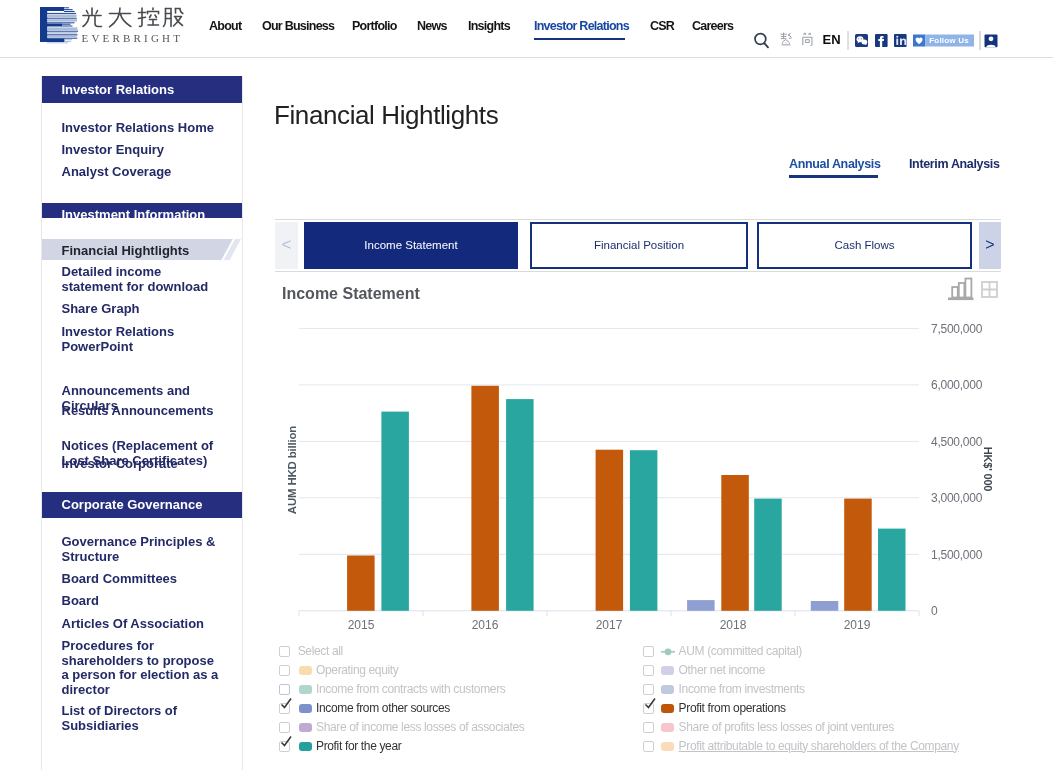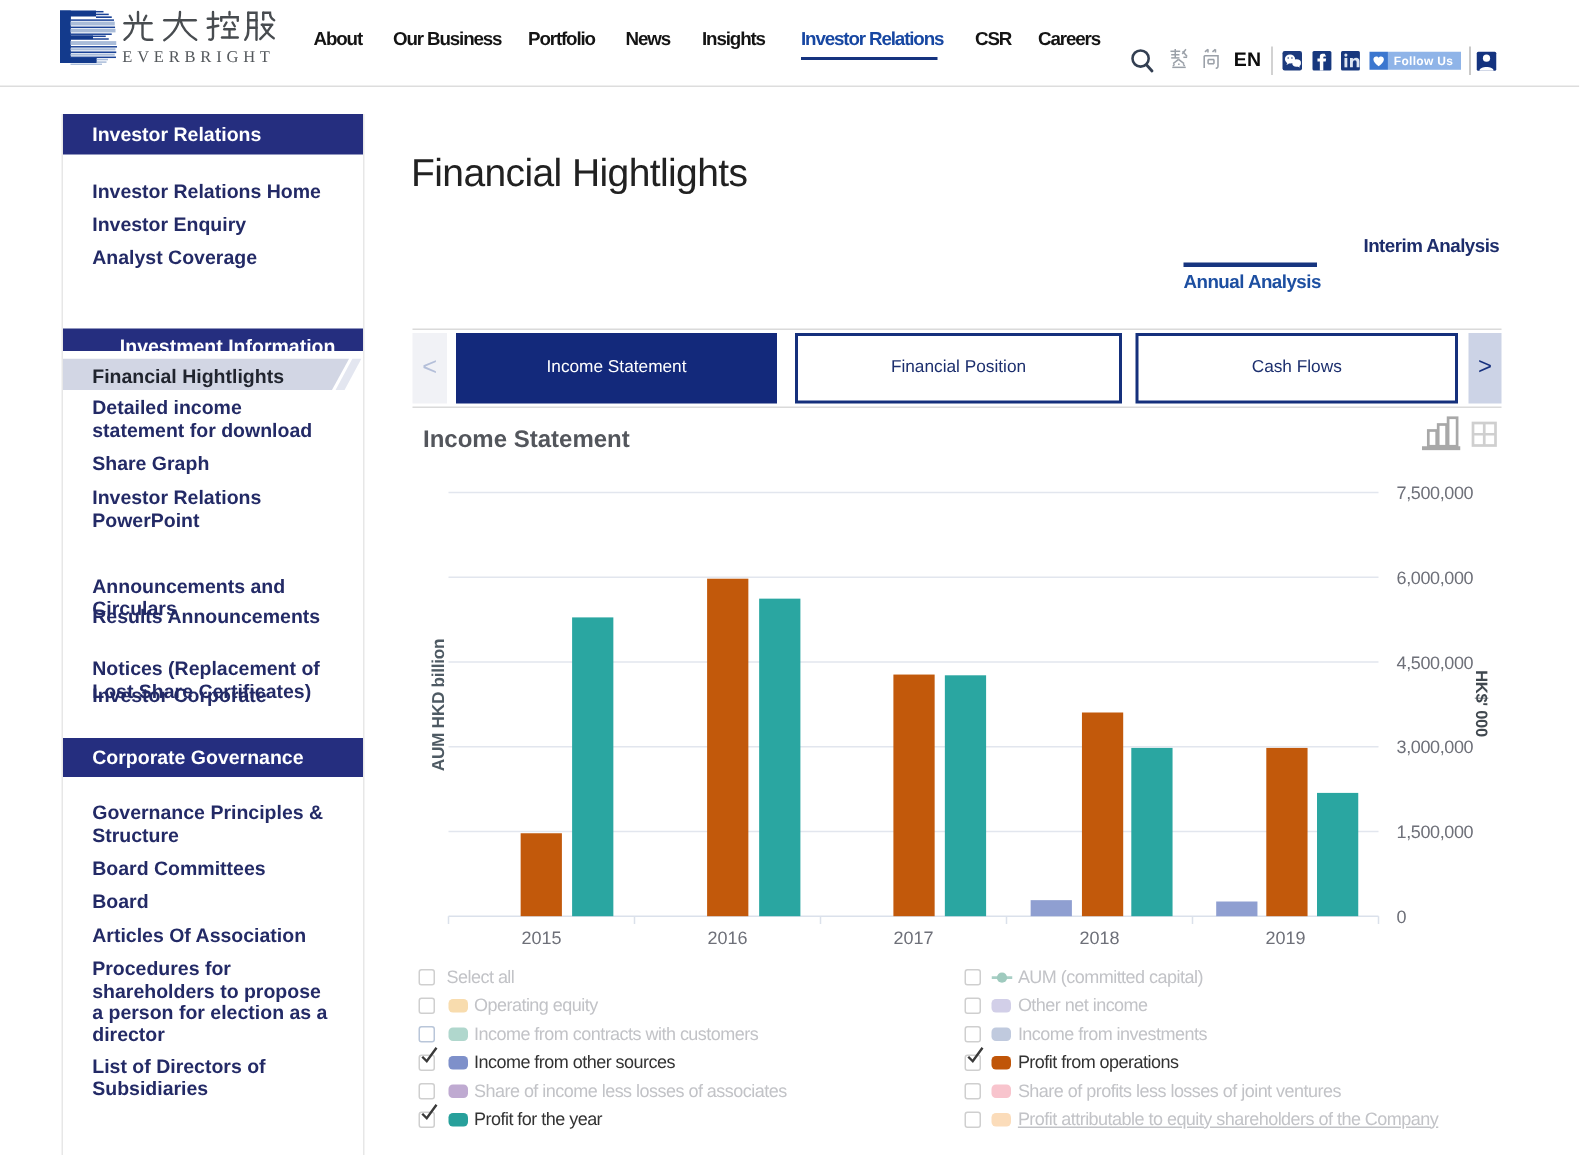--- a/index.html
+++ b/index.html
@@ -181,21 +181,21 @@
     <circle cx="241" cy="10.8" r="2.4" fill="#fff"></circle>
     <path d="M236.3,19.2 C236.3,15.9 245.7,15.9 245.7,19.2 Z" fill="#fff"></path>
   </svg>
   </div>
 
   <div id="sidebar">
     <div class="sbhead" style="top:0; height:27px; line-height:27px;">Investor Relations</div>
     <div class="sblink" style="top:45px;">Investor Relations Home</div>
     <div class="sblink" style="top:67px;">Investor Enquiry</div>
     <div class="sblink" style="top:89px;">Analyst Coverage</div>
-    <div class="sbhead" style="top:143px; height:15px; line-height:24px;text-align:center;">Investment Information</div>
+    <div class="sbhead" style="top:127px; height:15px; line-height:24px;">Investment Information</div>
     <div class="sbsel">
       <svg width="206" height="21" viewBox="0 0 206 21">
         <polygon points="0,0 190.8,0 179.3,21 0,21" fill="#d2d6e4"></polygon>
         <polygon points="193,0 199,0 187.7,21 181.7,21" fill="#e3e6f0"></polygon>
       </svg>
     </div>
     <div class="sblink" style="top:168px; color:#20242e;">Financial Hightlights</div>
     <div class="sblink" style="top:189px;">Detailed income<br>statement for download</div>
     <div class="sblink" style="top:226px;">Share Graph</div>
     <div class="sblink" style="top:249px;">Investor Relations<br>PowerPoint</div>
@@ -207,21 +207,21 @@
     <div class="sblink" style="top:459px;">Governance Principles &amp;<br>Structure</div>
     <div class="sblink" style="top:496px;">Board Committees</div>
     <div class="sblink" style="top:518px;">Board</div>
     <div class="sblink" style="top:541px;">Articles Of Association</div>
     <div class="sblink" style="top:563px;">Procedures for<br>shareholders to propose<br>a person for election as a<br>director</div>
     <div class="sblink" style="top:628px;">List of Directors of<br>Subsidiaries</div>
   </div>
 
   <div class="abs" style="left:274px; top:100px; font-size:26px; color:#212121; letter-spacing:-0.4px;">Financial Hightlights</div>
 
-  <div class="abs" style="left:789px; top:157px; font-size:12.5px; font-weight:700; color:#1d4fa1; letter-spacing:-0.35px;margin-top:24px;">Annual Analysis</div>
+  <div class="abs" style="left:789px; top:157px; font-size:12.5px; font-weight:700; color:#1d4fa1; letter-spacing:-0.35px;">Annual Analysis</div>
   <div class="abs" style="left:789px; top:175px; width:89px; height:2.5px; background:#17357f;"></div>
   <div class="abs" style="left:909px; top:157px; font-size:12.5px; font-weight:700; color:#1d2d6b; letter-spacing:-0.35px;">Interim Analysis</div>
 
   <div class="abs" style="left:275px; top:219px; width:726px; height:53px; border-top:1px solid #dadada; border-bottom:1px solid #dadada;"></div>
   <div class="tab" style="left:275px; width:23px; background:#f1f2f6; color:#b4bfd9; font-size:17px; font-weight:400;">&lt;</div>
   <div class="tab" style="left:304px; width:214px; background:#13297b; color:#fff;">Income Statement</div>
   <div class="tab" style="left:530px; width:218px; background:#fff; border:2px solid #15307c; color:#1c2f6e; line-height:42px;">Financial Position</div>
   <div class="tab" style="left:757px; width:215px; background:#fff; border:2px solid #15307c; color:#1c2f6e; line-height:42px;">Cash Flows</div>
   <div class="tab" style="left:979px; width:22px; background:#ccd3e6; color:#16307e; font-size:16px;">&gt;</div>
 

